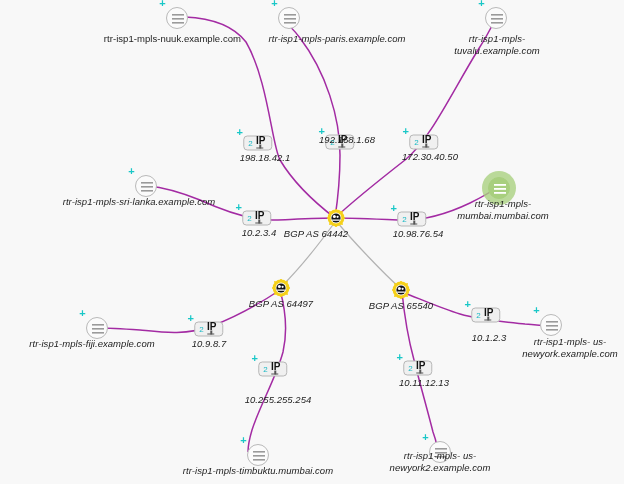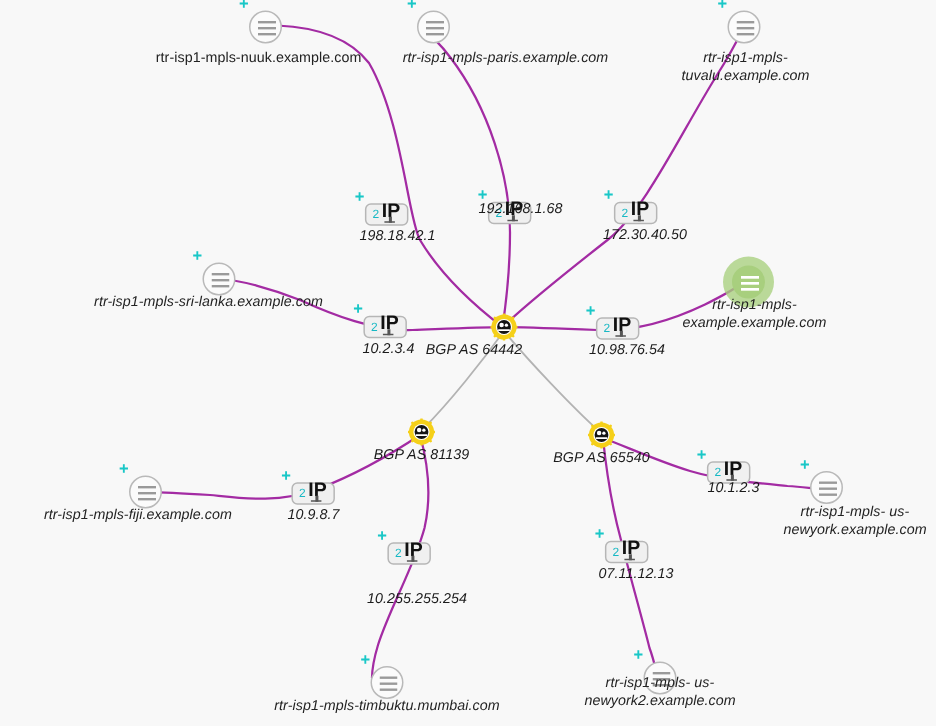--- a/index.html
+++ b/index.html
@@ -50,21 +50,21 @@
     display:flex;align-items:center;gap:2px;
     padding:1px 5px 1px 4px;height:15px;box-sizing:border-box;
     background:#f0f0f0;border:1px solid #b6b6b6;border-radius:4px;
     position:relative;
   }
   .ip-badge .num{color:#17b8c4;font-size:8px;font-weight:400;line-height:1;}
   .ip-badge .ipg{
     position:relative;width:12px;height:13px;
     display:flex;align-items:flex-start;justify-content:center;
   }
-  .ip-badge .ipg b{font-size:13px;line-height:7px;color:#111;letter-spacing:.1px;}
+  .ip-badge .ipg b{font-size:10px;line-height:7px;color:#111;letter-spacing:.1px;}
   .ip-badge .ipg::after{
     content:"";position:absolute;left:5px;top:7.5px;width:1.2px;height:4px;background:#555;
   }
   .ip-badge .ipg::before{
     content:"";position:absolute;left:2px;top:11px;width:7px;height:1.2px;background:#555;
   }
 
   
   .bgp-ico{width:18px;height:18px;position:relative;}
 
@@ -124,21 +124,21 @@
         <path d="M9 .3V2.4M9 15.6v2.1M.3 9H2.4M15.6 9h2.1M2.9 2.9l1.5 1.5M13.6 13.6l1.5 1.5M15.1 2.9l-1.5 1.5M4.4 13.6l-1.5 1.5"></path>
       </g>
       <circle cx="9" cy="9" r="5.4" fill="#fff"></circle>
       <circle cx="9" cy="9" r="4.6" fill="#141414"></circle>
       <circle cx="7.4" cy="7.6" r="1.5" fill="#fff"></circle>
       <circle cx="10.6" cy="7.8" r="1.1" fill="#fff"></circle>
       <path d="M5.5 11.1h7" stroke="#fff" stroke-width="1.1" stroke-linecap="round"></path>
     </svg>
   </div>
 </div>
-<div class="lbl c bgp-lbl" style="left:281px;top:298px">BGP AS 81139</div>
+<div class="lbl c bgp-lbl" style="left:281px;top:298px">BGP AS 64497</div>
 
 <div class="node" style="left:401px;top:290px">
   <div class="bgp-ico">
     <svg width="18" height="18" viewBox="0 0 18 18">
       <circle cx="9" cy="9" r="8.4" fill="#f5d019"></circle>
       <g stroke="#f5d019" stroke-width="1.7" stroke-linecap="round">
         <path d="M9 .3V2.4M9 15.6v2.1M.3 9H2.4M15.6 9h2.1M2.9 2.9l1.5 1.5M13.6 13.6l1.5 1.5M15.1 2.9l-1.5 1.5M4.4 13.6l-1.5 1.5"></path>
       </g>
       <circle cx="9" cy="9" r="5.4" fill="#fff"></circle>
       <circle cx="9" cy="9" r="4.6" fill="#141414"></circle>
@@ -172,21 +172,21 @@
   <div class="router-ico"></div>
   <span class="plus">+</span>
 </div>
 <div class="lbl c" style="left:139px;top:196px">rtr-isp1-mpls-sri-lanka.example.com</div>
 
 <div class="node" style="left:499px;top:188px">
   <div class="router-ico green"></div>
 
 </div>
 <div class="lbl c" style="left:503px;top:198px;width:120px">rtr-isp1-mpls-
-example.example.com</div>
+mumbai.mumbai.com</div>
 
 <div class="node" style="left:97px;top:328px">
   <div class="router-ico"></div>
   <span class="plus">+</span>
 </div>
 <div class="lbl c" style="left:92px;top:338px">rtr-isp1-mpls-fiji.example.com</div>
 
 <div class="node" style="left:258px;top:455px">
   <div class="router-ico"></div>
   <span class="plus">+</span>
@@ -286,24 +286,24 @@
 
 <div class="node" style="left:486px;top:315px">
   <div class="ip-badge">
     <span class="num">2</span>
     <span class="ipg">
         <b>IP</b>
       </span>
   </div>
   <span class="plus">+</span>
 </div>
-<div class="lbl c ip-lbl" style="left:489px;top:320px">10.1.2.3</div>
+<div class="lbl c ip-lbl" style="left:489px;top:332px">10.1.2.3</div>
 
 <div class="node" style="left:418px;top:368px">
   <div class="ip-badge">
     <span class="num">2</span>
     <span class="ipg">
         <b>IP</b>
       </span>
   </div>
   <span class="plus">+</span>
 </div>
-<div class="lbl c ip-lbl" style="left:424px;top:377px">07.11.12.13</div>
+<div class="lbl c ip-lbl" style="left:424px;top:377px">10.11.12.13</div>
 
 </body></html>

